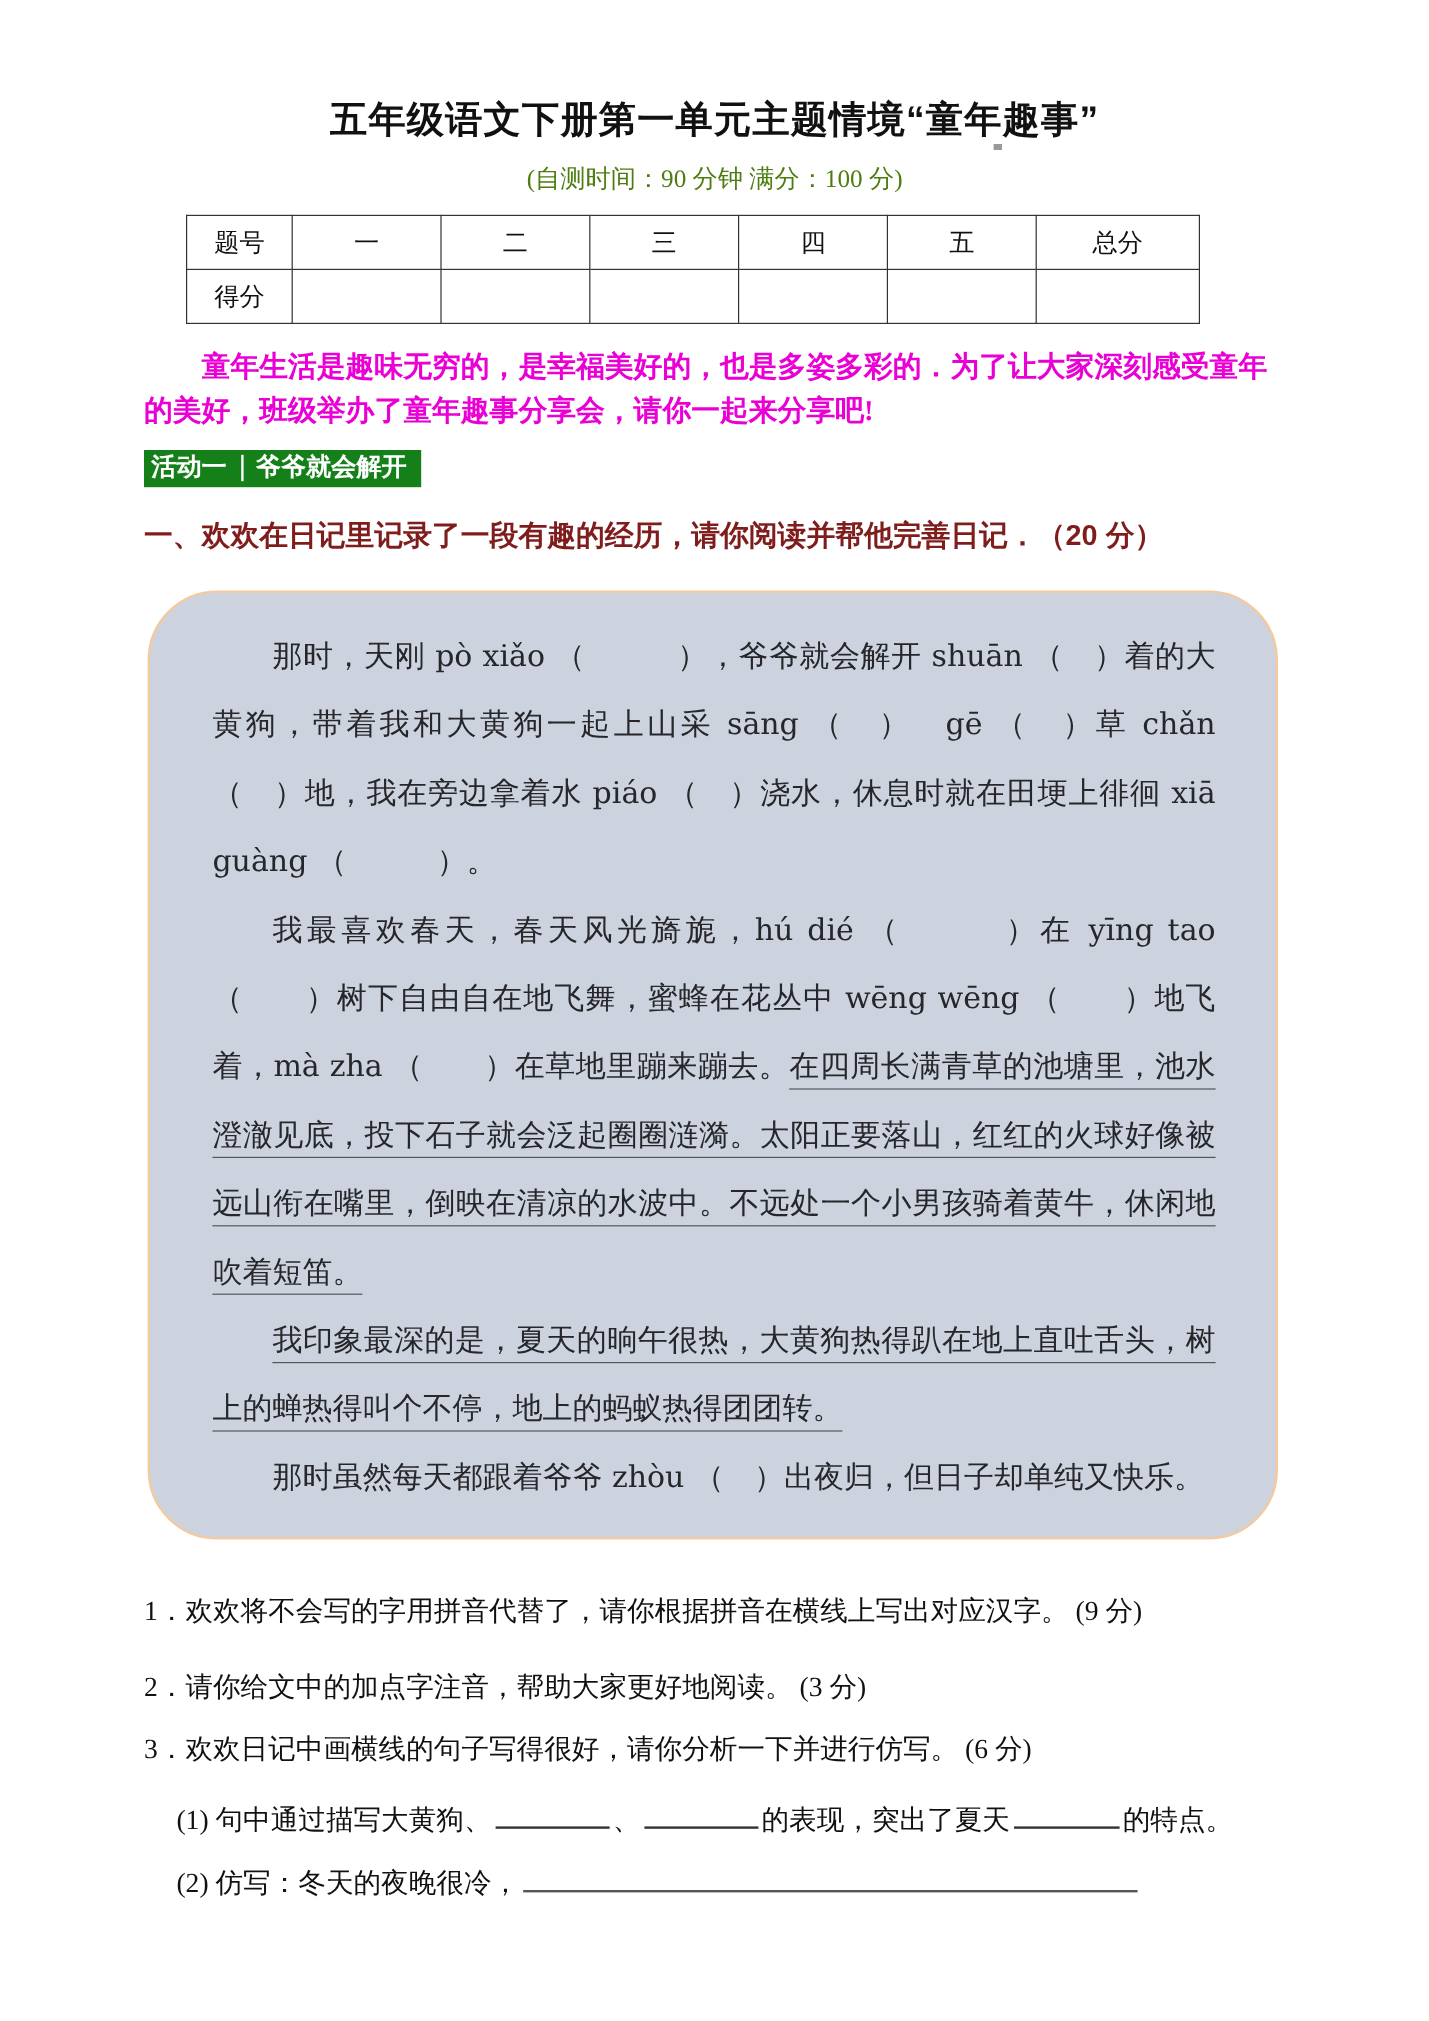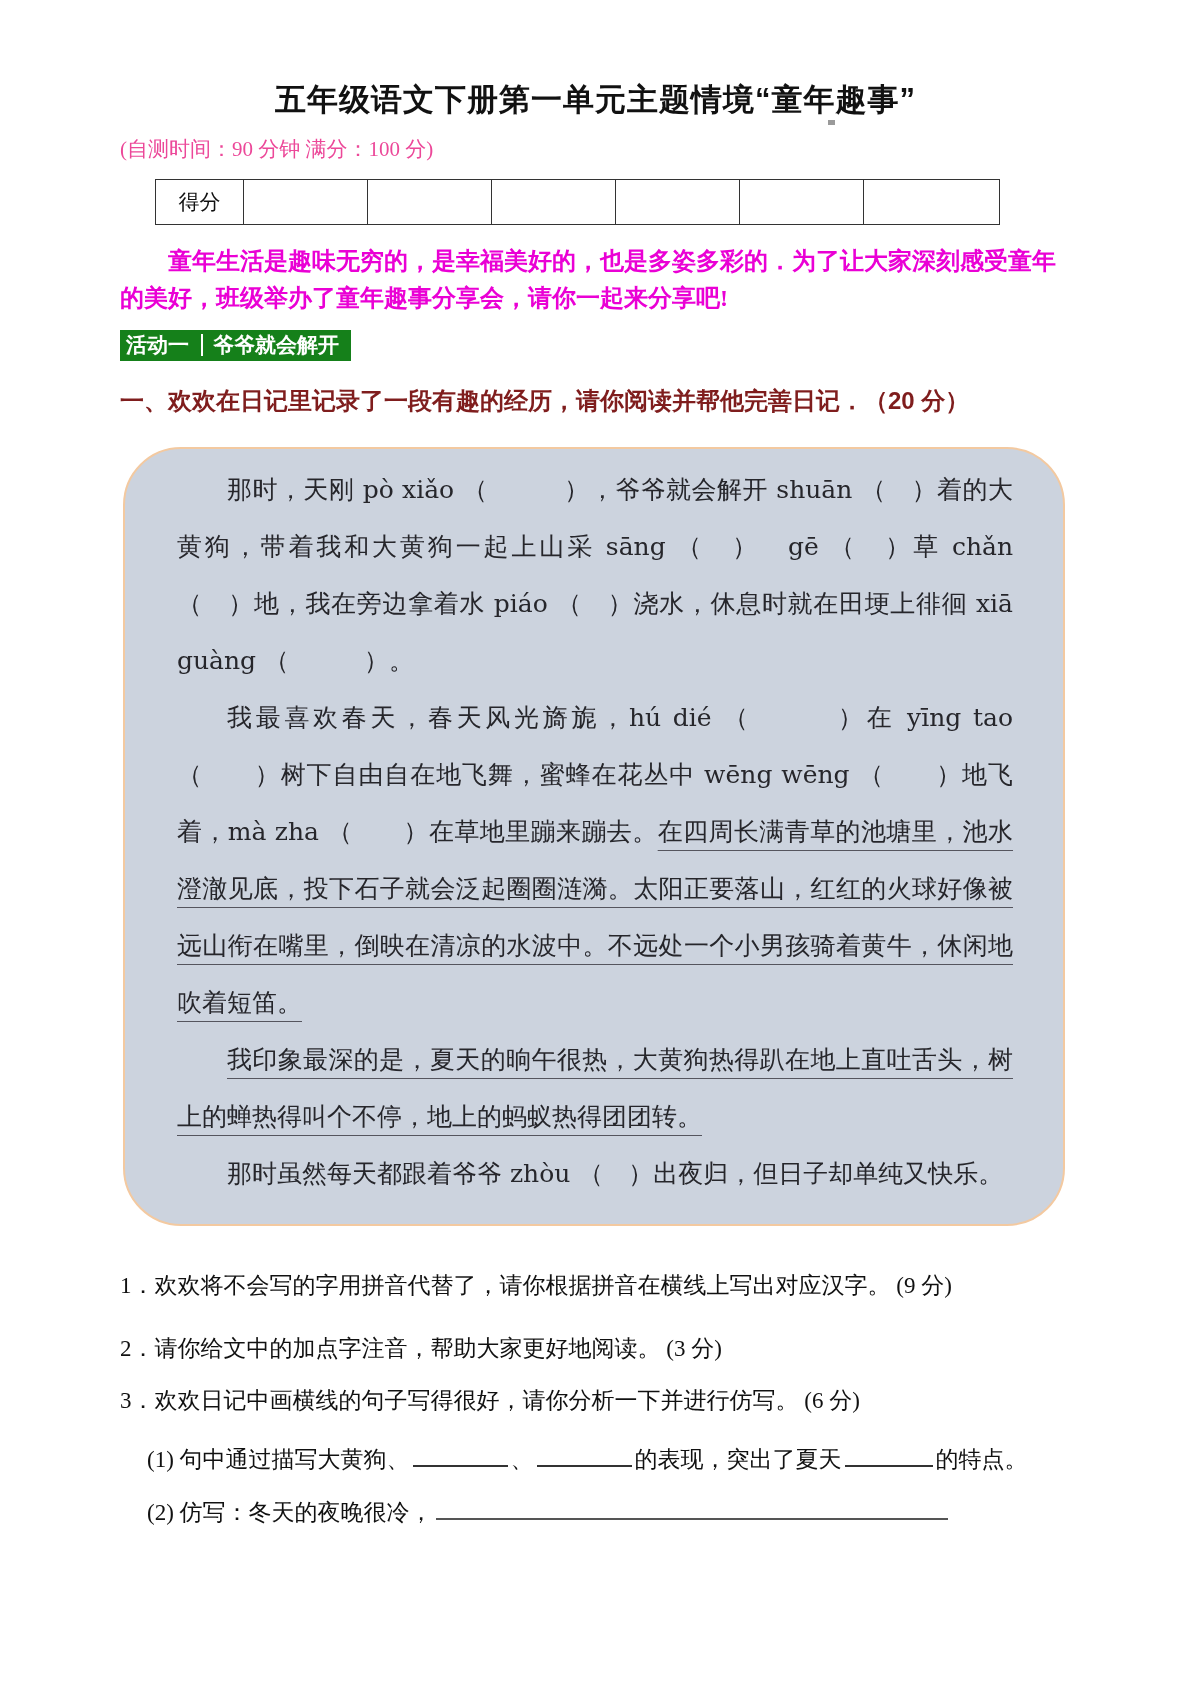--- a/index.html
+++ b/index.html
@@ -24,23 +24,23 @@
     padding-top: 79px;
     text-align: center;
     font-family: "Liberation Sans", sans-serif;
     font-weight: bold;
     font-size: 31px;
     letter-spacing: 1px;
     color: #111;
   }
   .page-subtitle {
     margin-top: 14px;
-    text-align: left;
+    text-align: center;
     font-size: 21px;
-    color: #ec4899;
+    color: #4d7c0f;
   }
 
   table.score-table {
     margin: 16px 0 0 35px;
     border-collapse: collapse;
     table-layout: fixed;
   }
   table.score-table td {
     border: 1px solid #333;
     height: 45px;
@@ -88,21 +88,21 @@
     color: #7f1d1d;
   }
 
   .diary-card {
     margin-top: 30px;
     margin-left: 3px;
     width: 942px;
     background: #ccd3de;
     border: 2px solid #f3c9a0;
     border-radius: 58px;
-    padding: 12px 50px 22px 52px;
+    padding: 24px 50px 22px 52px;
   }
   .diary-card p {
     margin: 0;
     font-family: "DejaVu Serif", serif;
     font-size: 25px;
     line-height: 57px;
     color: #26262b;
     text-align: justify;
     text-indent: 2em;
   }
@@ -160,20 +160,29 @@
   <div class="stray-mark"></div>
 
   <div class="content">
 
     <div class="page-title">五年级语文下册第一单元主题情境“童年趣事”</div>
     <div class="page-subtitle">(自测时间：90 分钟 满分：100 分)</div>
 
     <table class="score-table">
       <tbody>
         <tr>
+          <td class="col-label">题号</td>
+          <td class="col-num">一</td>
+          <td class="col-num">二</td>
+          <td class="col-num">三</td>
+          <td class="col-num">四</td>
+          <td class="col-num">五</td>
+          <td class="col-total">总分</td>
+        </tr>
+        <tr>
           <td class="col-label">得分</td>
           <td class="col-num"></td>
           <td class="col-num"></td>
           <td class="col-num"></td>
           <td class="col-num"></td>
           <td class="col-num"></td>
           <td class="col-total"></td>
         </tr>
       </tbody>
     </table>

